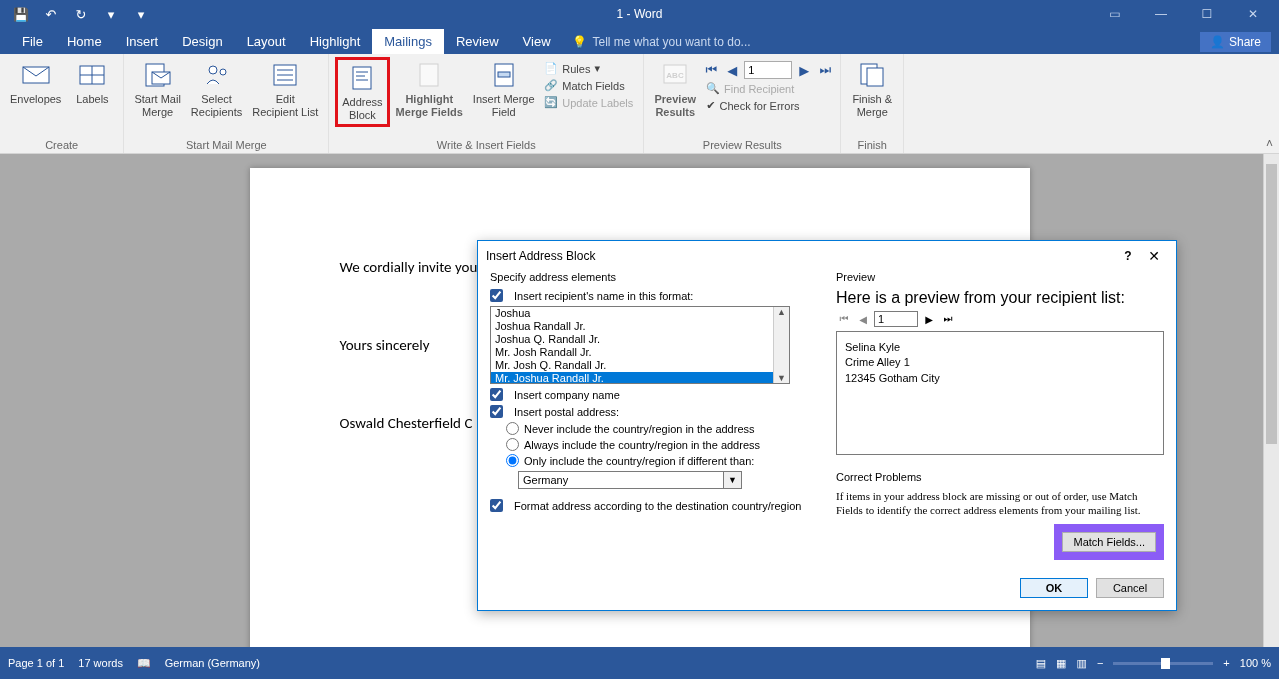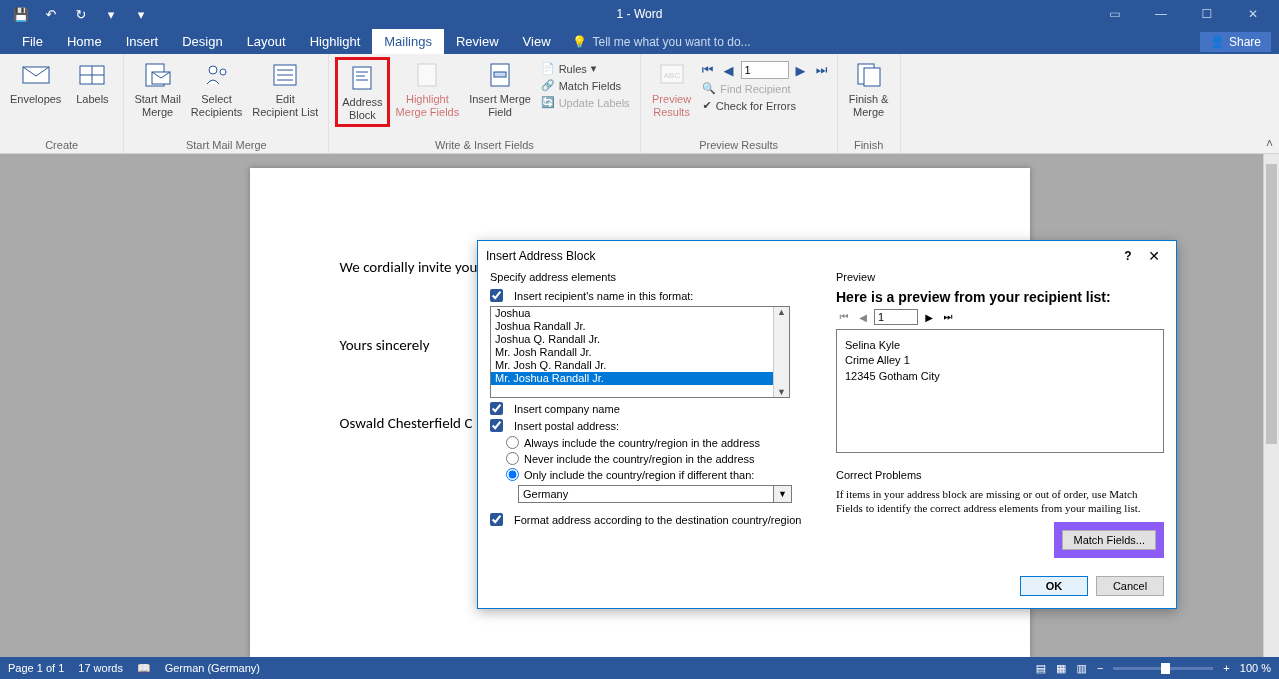--- a/index.html
+++ b/index.html
@@ -21,21 +21,21 @@
 .share-btn { margin-left: auto; background: #4472c4; color: #fff; padding: 3px 10px; font-size: 12px; margin-right: 8px; margin-bottom: 2px; display:flex; align-items:center; gap:4px; }
 
 
 .ribbon { height: 100px; background: #f1f1f1; border-bottom: 1px solid #d4d4d4; display: flex; position: relative; }
 .group { border-right: 1px solid #e1e1e1; padding: 3px 6px 0 6px; display: flex; flex-direction: column; justify-content: space-between; }
 .group-label { font-size: 11px; color: #666; text-align: center; padding-bottom: 2px; }
 .group-buttons { display: flex; gap: 2px; }
 .big-btn { display: flex; flex-direction: column; align-items: center; justify-content: flex-start; padding: 2px 4px; cursor: pointer; min-width: 50px; }
 .big-btn .icon { width: 32px; height: 32px; display: flex; align-items: center; justify-content: center; margin-bottom: 2px; }
 .big-btn .lbl { font-size: 11px; color: #444; text-align: center; line-height: 1.2; white-space: pre-line; }
-.big-btn.disabled .lbl, .big-btn.disabled .icon { color: #b91c1c; opacity: 0.6; }
+.big-btn.disabled .lbl, .big-btn.disabled .icon { color: #000000; opacity: 0.6; font-weight: bold; }
 .small-btn-col { display: flex; flex-direction: column; gap: 2px; justify-content: flex-start; padding-top: 4px; }
 .small-btn { display: flex; align-items: center; gap: 4px; font-size: 11px; color: #444; padding: 1px 4px; cursor: pointer; white-space: nowrap; }
 .small-btn.disabled { color: #aaa; }
 .nav-strip { display:flex; align-items:center; gap:3px; }
 .nav-arrow { width:18px; height:18px; color:#2b579a; display:flex; align-items:center; justify-content:center; cursor:pointer; font-size:13px;}
 .nav-input { width:48px; height:18px; border:1px solid #ababab; font-size:11px; padding:0 3px; }
 
 .highlight-red { border: 3px solid #e1121a; }
 
 .ribbon-collapse { position: absolute; right: 6px; bottom: 2px; font-size: 12px; color: #666; cursor:pointer; }
@@ -50,42 +50,42 @@
 
 .dialog { position: absolute; left: 477px; top: 240px; width: 700px; background: #fff; border: 1px solid #0078d7; box-shadow: 0 3px 12px rgba(0,0,0,0.3); font-size: 11px; color: #000; }
 .dialog-title { height: 30px; display: flex; align-items: center; padding: 0 8px; font-size: 12px; }
 .dialog-title .help { margin-left: auto; width: 24px; text-align: center; font-weight:bold; cursor:pointer; }
 .dialog-title .close { width: 28px; text-align: center; font-size: 14px; cursor:pointer; }
 .dialog-body { display: flex; padding: 0 12px 10px 12px; gap: 18px; }
 .dlg-col { flex: 1; }
 .section-label { font-size: 11px; color: #000; margin-bottom: 6px; }
 .chk-row { display: flex; align-items: center; gap: 11px; margin: 4px 0; }
 .chk { width:13px; height:13px; accent-color:#2b579a; }
-.listbox { border: 1px solid #7a7a7a; height: 92px; width: 300px; position: relative; display:flex; }
+.listbox { border: 1px solid #7a7a7a; height: 78px; width: 300px; position: relative; display:flex; }
 .list-inner { flex:1; overflow:hidden; }
 .list-item { padding: 0 4px; font-size: 11px; cursor:pointer; line-height: 13px; }
 .list-item.selected { background: #0078d7; color: #fff; }
 .list-scroll { width:16px; background:#f0f0f0; border-left:1px solid #ccc; display:flex; flex-direction:column; justify-content:space-between; align-items:center; font-size:9px; color:#555;}
 .radio-row { display: flex; align-items: center; gap: 5px; margin: 3px 0 3px 16px; }
 .radio { width:13px; height:13px; }
-.combo { display:flex; margin-left: 28px; margin-top:4px; width: 274px; }
+.combo { display:flex; margin-left: 28px; margin-top:4px; width: 224px; }
 .combo input { flex:1; border:1px solid #7a7a7a; padding:2px 4px; font-size:11px; }
 .combo-btn { width:18px; border:1px solid #7a7a7a; border-left:none; background:#f0f0f0; text-align:center; font-size:9px; line-height:16px; cursor:pointer;}
 .prev-nav { display:flex; align-items:center; gap:3px; margin-bottom:4px;}
 .prev-nav-btn { width:16px; height:16px; border:none; background:none; color:#888; font-size:10px; display:flex; align-items:center; justify-content:center; cursor:pointer;}
 .prev-nav input { width:44px; height:16px; border:1px solid #7a7a7a; font-size:11px; padding:0 3px;}
 .preview-box { border:1px solid #7a7a7a; height:124px; padding:8px; font-size:11px; line-height:1.4;}
 .correct-text { font-size:11px; line-height:1.3; margin-top:4px;font-family:Liberation Serif, serif;}
 .match-btn-wrap { border:8px solid #8b5cf6; display:inline-block; float:right; margin-top:6px;}
 .dlg-btn { min-width:68px; padding:3px 10px; font-size:11px; background:#e1e1e1; border:1px solid #adadad; cursor:pointer; }
 .dlg-btn.primary { border:1px solid #0078d7; background:#e5f1fb;font-weight:bold;}
 .dialog-footer { display:flex; justify-content:flex-end; gap:8px; padding:8px 12px 12px;}
 
 
-.statusbar { position:absolute; bottom:0; left:0; right:0; height:22px; background:#2b579a; color:#fff; display:flex; align-items:center; font-size:11px; padding:6px 8px; gap:14px;}
+.statusbar { position:absolute; bottom:0; left:0; right:0; height:22px; background:#2b579a; color:#fff; display:flex; align-items:center; font-size:11px; padding:16px 8px; gap:14px;}
 .status-right { margin-left:auto; display:flex; align-items:center; gap:10px;}
 .zoom-slider { width:100px; height:3px; background:#5a7bb5; position:relative;}
 .zoom-thumb { position:absolute; left:48px; top:-4px; width:9px; height:11px; background:#fff;}
 
 svg { display:block; }
 </style>
 </head>
 <body>
 
 <div class="titlebar">
@@ -332,43 +332,43 @@
       <div class="chk-row">
           <input type="checkbox" class="chk" checked="" style="">
           <span>Insert company name</span>
         </div>
       <div class="chk-row">
           <input type="checkbox" class="chk" checked="" style="">
           <span>Insert postal address:</span>
         </div>
       <div class="radio-row">
           <input type="radio" name="cr" class="radio" style="">
-          <span>Always include the country/region in the address</span>
+          <span>Never include the country/region in the address</span>
         </div>
       <div class="radio-row">
           <input type="radio" name="cr" class="radio" style="">
-          <span>Never include the country/region in the address</span>
+          <span>Always include the country/region in the address</span>
         </div>
       <div class="radio-row">
           <input type="radio" name="cr" class="radio" checked="" style="">
           <span>Only include the country/region if different than:</span>
         </div>
       <div class="combo">
           <input value="Germany" style="">
           <div class="combo-btn">▼</div>
         </div>
       <div class="chk-row" style="margin-top:10px;">
           <input type="checkbox" class="chk" checked="" style="">
           <span>Format address according to the destination country/region</span>
         </div>
     </div>
 
     <div class="dlg-col">
       <div class="section-label">Preview</div>
-      <div style="font-size:14px;margin-bottom:4px;font-weight:bold;">Here is a preview from your recipient list:</div>
+      <div style="font-size:16px;margin-bottom:4px;">Here is a preview from your recipient list:</div>
       <div class="prev-nav">
         <button class="prev-nav-btn">⏮</button>
         <button class="prev-nav-btn">◀</button>
         <input value="1" style="">
         <button class="prev-nav-btn" style="color:#000;">▶</button>
         <button class="prev-nav-btn" style="color:#000;">⏭</button>
       </div>
       <div class="preview-box">
         <div>Selina Kyle</div>
         <div>Crime Alley 1</div>

